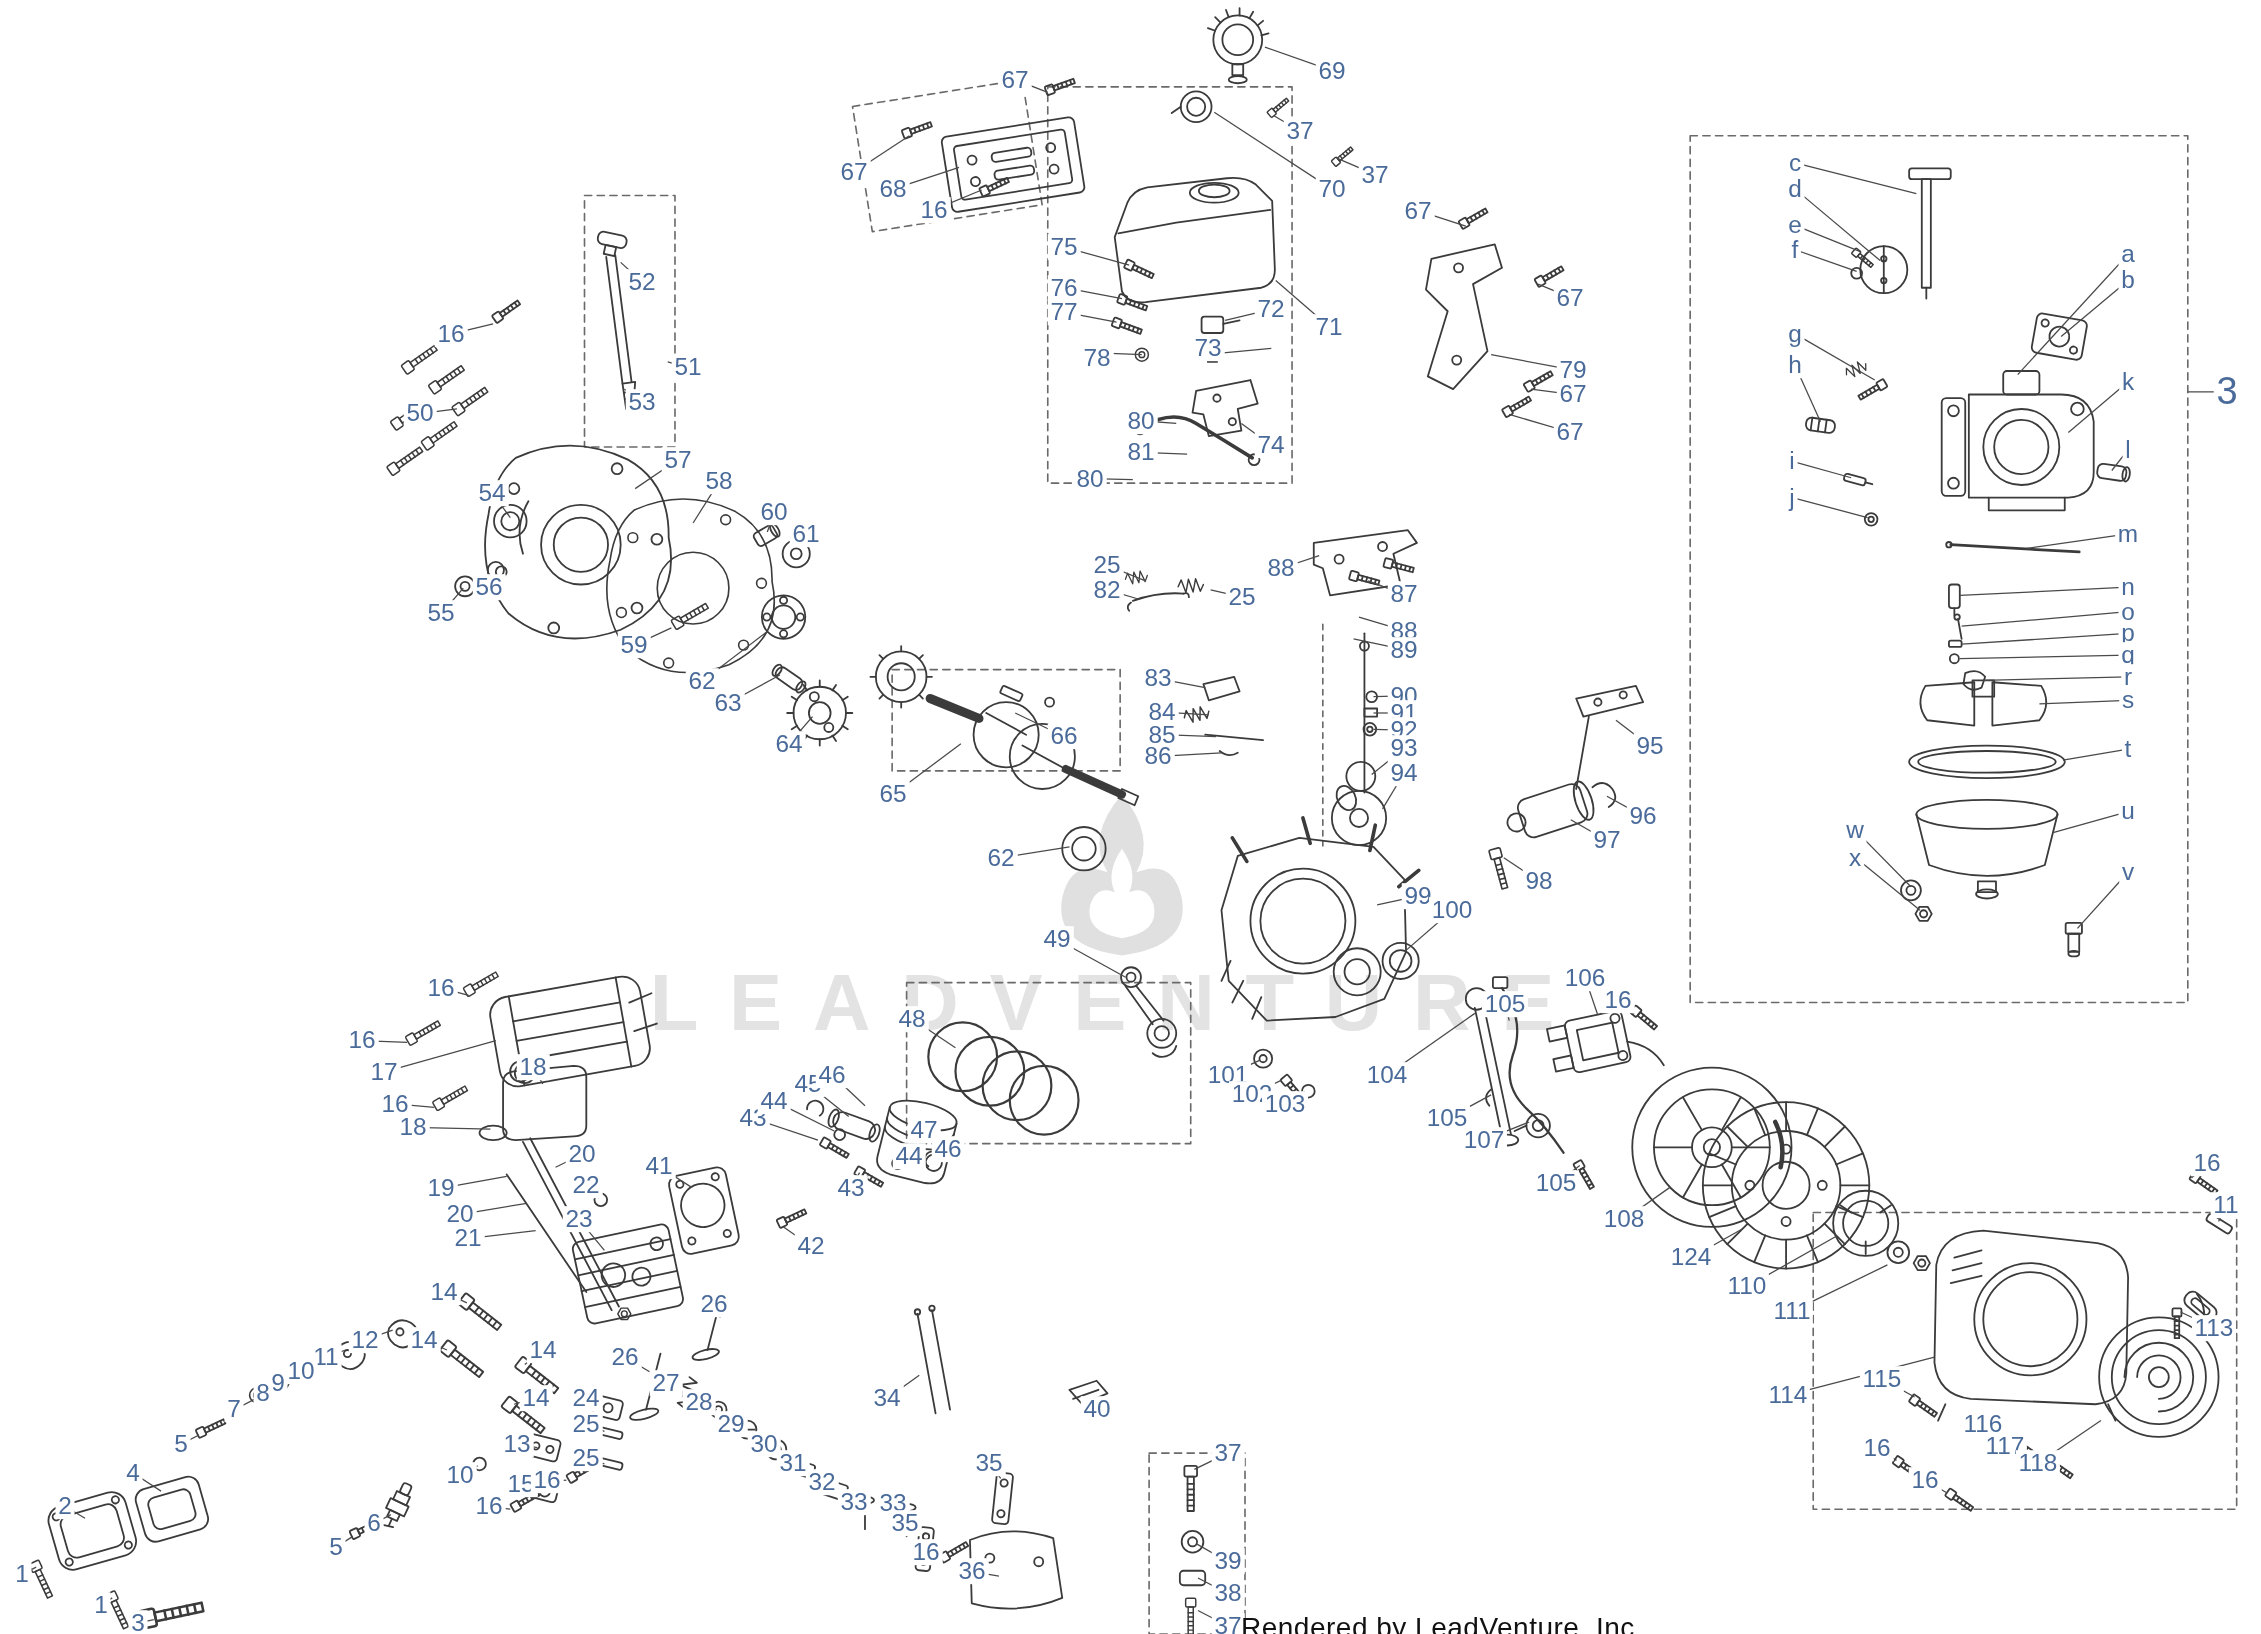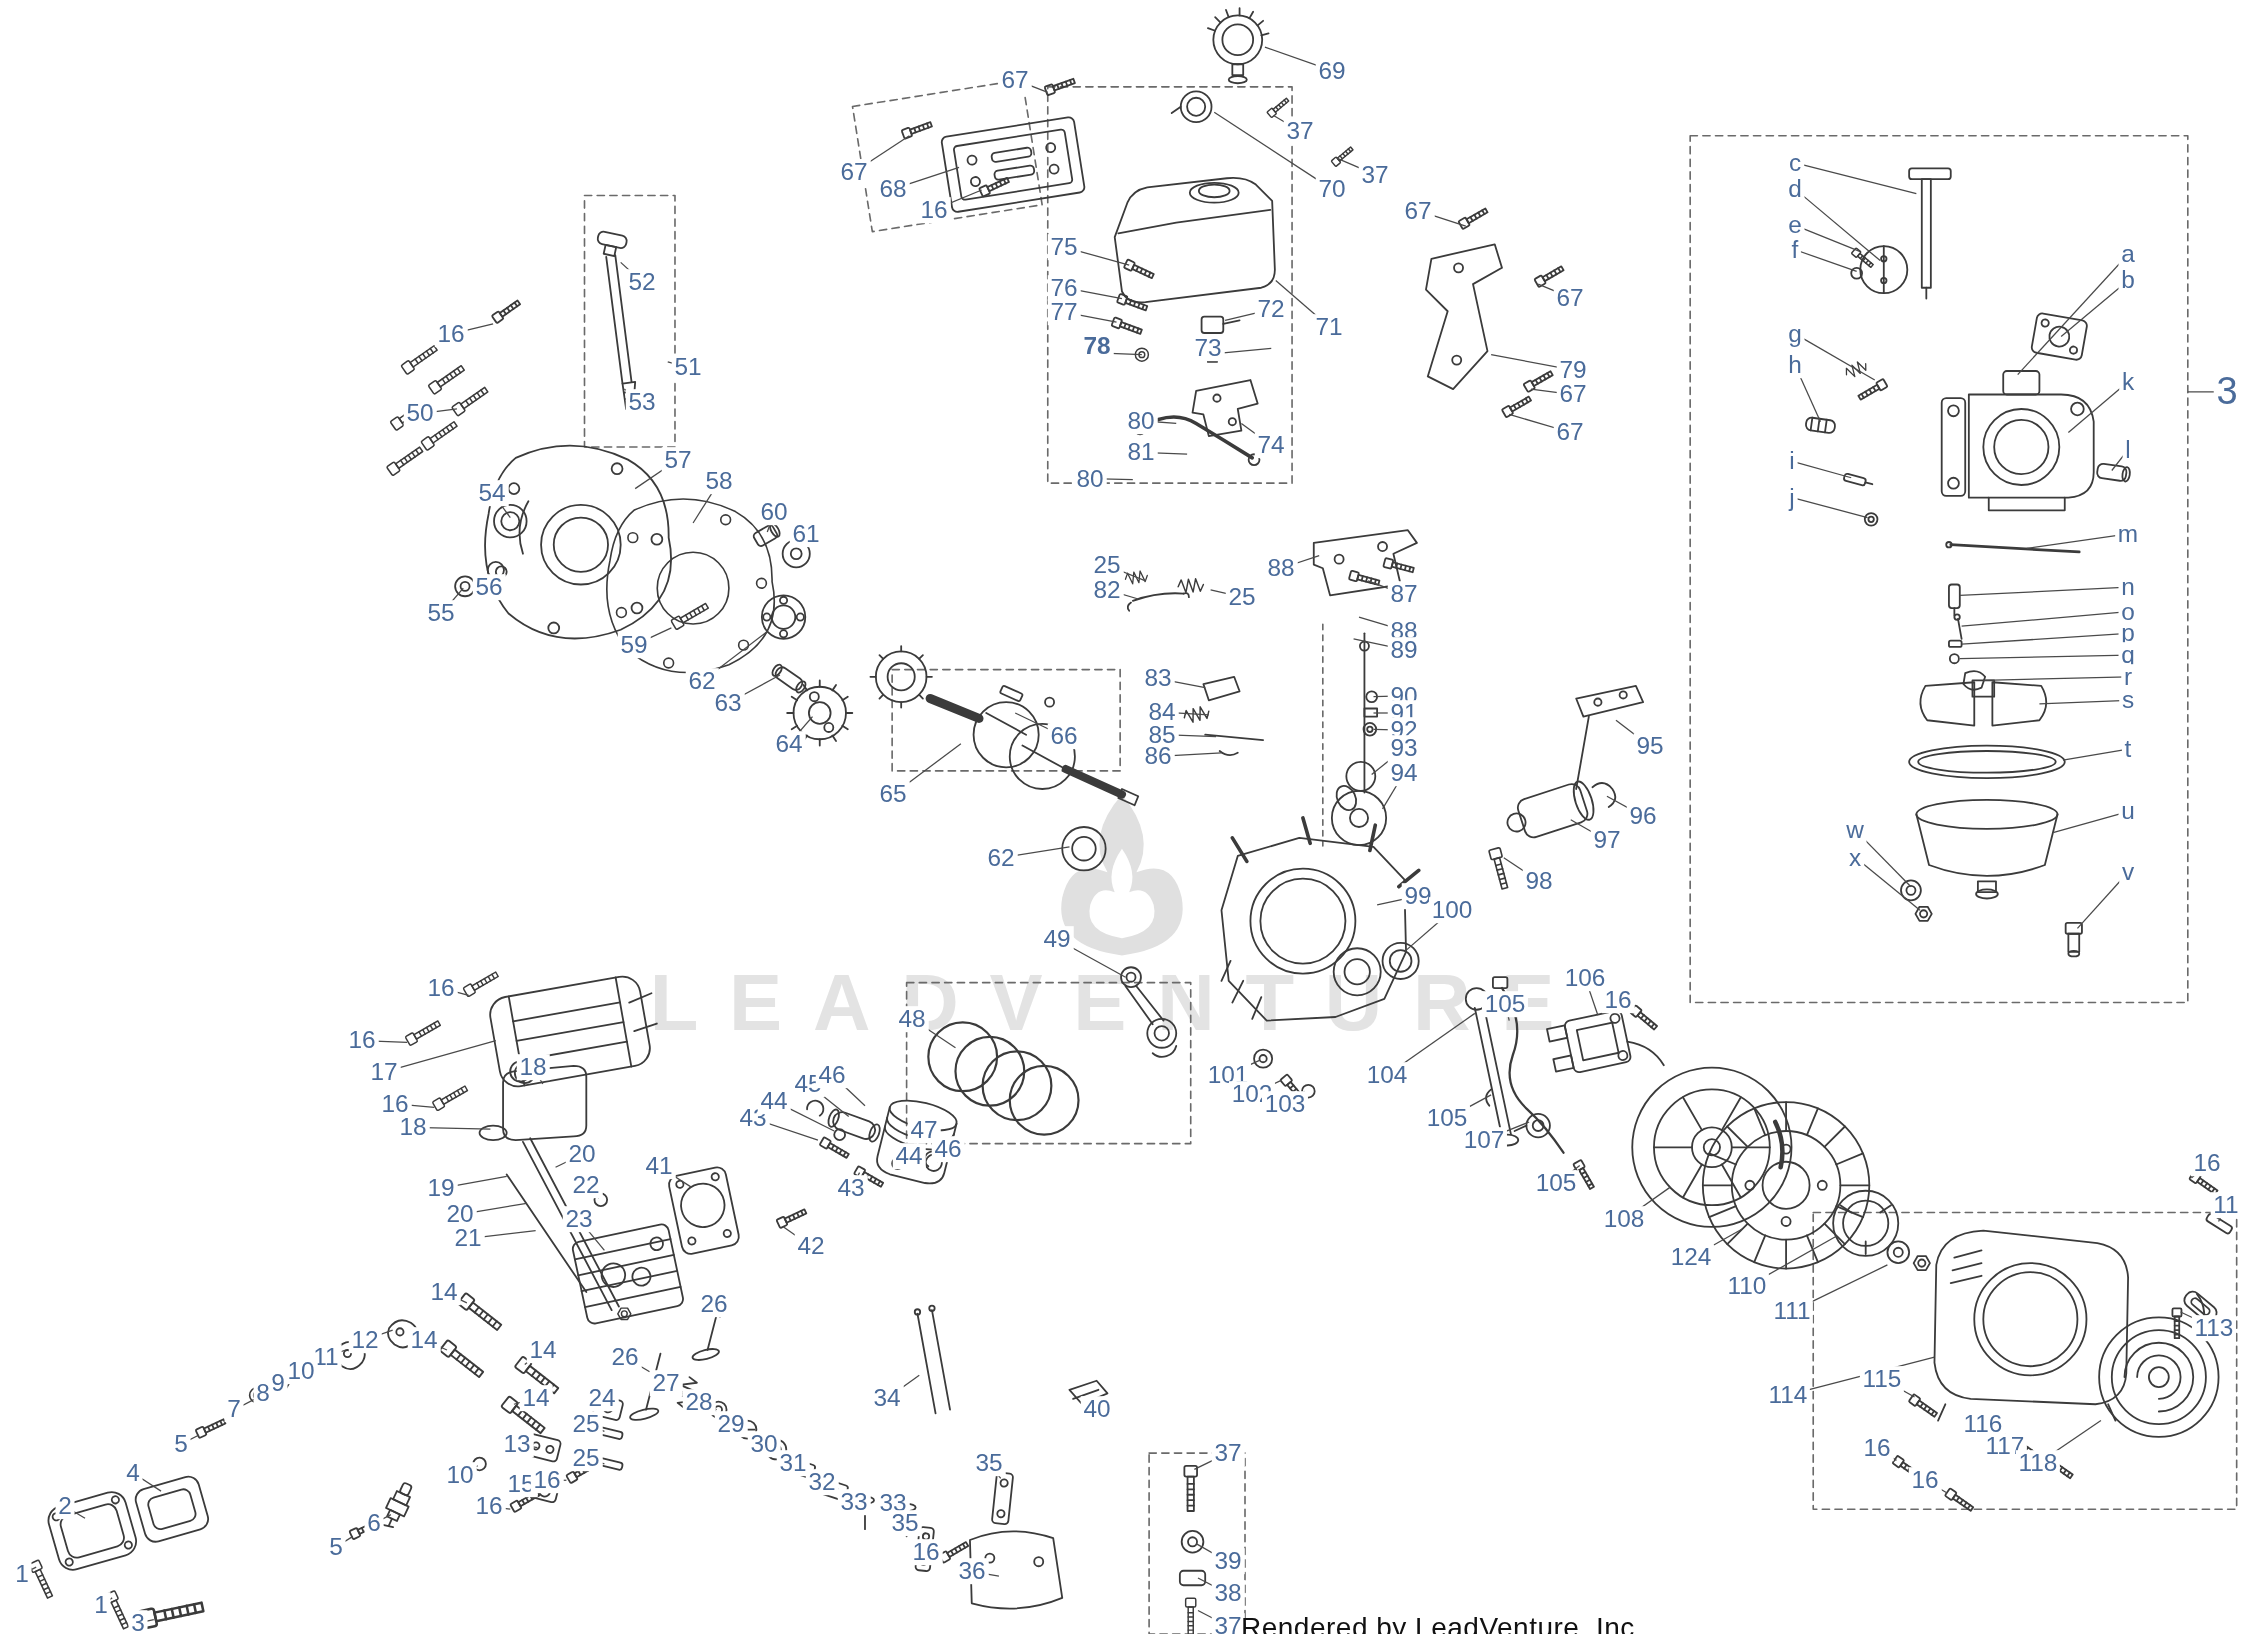--- a/index.html
+++ b/index.html
@@ -868,21 +868,21 @@
     <span class="callout" style="left: 934px; top: 210px;">16</span>
     <span class="callout" style="left: 1332px; top: 71px;">69</span>
     <span class="callout" style="left: 1300px; top: 131px;">37</span>
     <span class="callout" style="left: 1375px; top: 175px;">37</span>
     <span class="callout" style="left: 1332px; top: 189px;">70</span>
     <span class="callout" style="left: 1418px; top: 211px;">67</span>
     <span class="callout" style="left: 1570px; top: 298px;">67</span>
     <span class="callout" style="left: 1064px; top: 247px;">75</span>
     <span class="callout" style="left: 1064px; top: 288px;">76</span>
     <span class="callout" style="left: 1064px; top: 312px;">77</span>
-    <span class="callout" style="left: 1097px; top: 346px; font-weight: bold;">78</span>
+    <span class="callout" style="left: 1097px; top: 358px;">78</span>
     <span class="callout" style="left: 1271px; top: 309px;">72</span>
     <span class="callout" style="left: 1329px; top: 327px;">71</span>
     <span class="callout" style="left: 1208px; top: 348px;">73</span>
     <span class="callout" style="left: 1271px; top: 445px;">74</span>
     <span class="callout" style="left: 1141px; top: 421px;">80</span>
     <span class="callout" style="left: 1141px; top: 452px;">81</span>
     <span class="callout" style="left: 1090px; top: 479px;">80</span>
     <span class="callout" style="left: 1573px; top: 370px;">79</span>
     <span class="callout" style="left: 1573px; top: 394px;">67</span>
     <span class="callout" style="left: 1570px; top: 432px;">67</span>
@@ -987,21 +987,21 @@
     <span class="callout" style="left: 444px; top: 1292px;">14</span>
     <span class="callout" style="left: 365px; top: 1340px;">12</span>
     <span class="callout" style="left: 424px; top: 1340px;">14</span>
     <span class="callout" style="left: 326px; top: 1357px;">11</span>
     <span class="callout" style="left: 543px; top: 1350px;">14</span>
     <span class="callout" style="left: 301px; top: 1371px;">10</span>
     <span class="callout" style="left: 278px; top: 1383px;">9</span>
     <span class="callout" style="left: 263px; top: 1393px;">8</span>
     <span class="callout" style="left: 536px; top: 1398px;">14</span>
     <span class="callout" style="left: 234px; top: 1409px;">7</span>
-    <span class="callout" style="left: 586px; top: 1398px; margin-left: 16px;">24</span>
+    <span class="callout" style="left: 586px; top: 1398px;">24</span>
     <span class="callout" style="left: 586px; top: 1424px;">25</span>
     <span class="callout" style="left: 586px; top: 1458px;">25</span>
     <span class="callout" style="left: 181px; top: 1444px;">5</span>
     <span class="callout" style="left: 517px; top: 1444px;">13</span>
     <span class="callout" style="left: 460px; top: 1475px;">10</span>
     <span class="callout" style="left: 133px; top: 1473px;">4</span>
     <span class="callout" style="left: 521px; top: 1484px;">15</span>
     <span class="callout" style="left: 547px; top: 1480px;">16</span>
     <span class="callout" style="left: 489px; top: 1506px;">16</span>
     <span class="callout" style="left: 65px; top: 1506px;">2</span>

